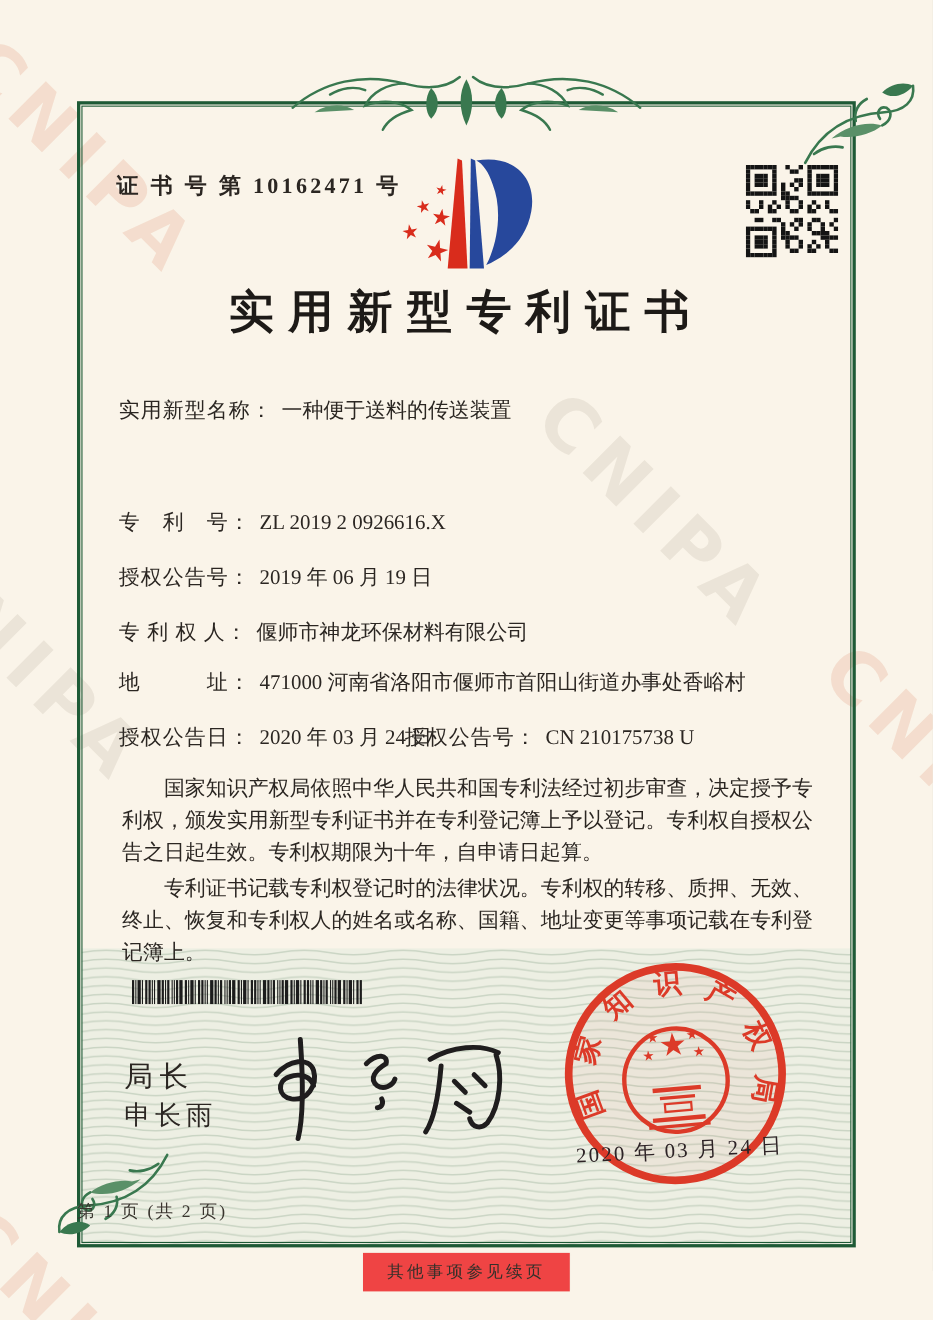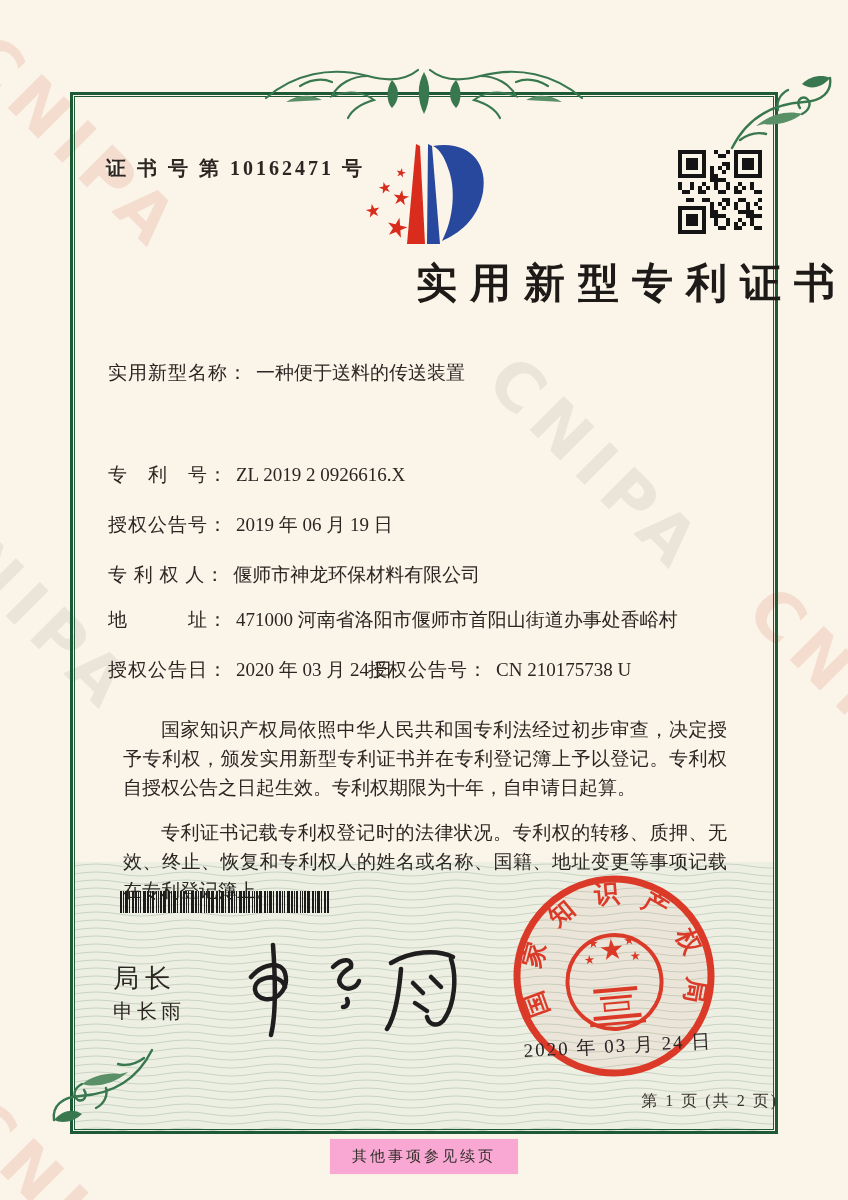--- a/index.html
+++ b/index.html
@@ -13,42 +13,42 @@
       letter-spacing:10px;transform:rotate(45deg);transform-origin:0 50%;
       pointer-events:none;white-space:nowrap;}
   .wm-pink{color:rgba(222,140,108,0.22);}
   .wm-gray{color:rgba(150,138,115,0.14);}
 
   
   .frame{position:absolute;left:70px;top:92px;width:708px;height:1042px;border:3px solid #1e5a36;}
   .frame-inner{position:absolute;inset:1px;border:1px solid #1e5a36;}
 
   .certno{position:absolute;left:106px;top:155px;font-size:20px;letter-spacing:3px;font-weight:bold;}
-  .title{position:absolute;left:0;top:256px;width:100%;text-align:right;
+  .title{position:absolute;left:0;top:256px;width:100%;text-align:center;
          font-size:41px;font-weight:bold;letter-spacing:13px;color:#1d1a17;}
 
   .field{position:absolute;left:108px;font-size:19px;white-space:nowrap;}
   .flabel{letter-spacing:1px;font-family:Liberation Serif, serif;}
   .fvalue{margin-left:8px;}
 
   .paras{position:absolute;left:107px;top:699px;width:636px;font-size:19px;
          line-height:29px;text-align:justify;}
-  .paras p{margin:16px;text-indent:2em;}
+  .paras p{margin:4px;text-indent:2em;}
 
   .guilloche{position:absolute;left:74px;top:862px;}
 
   .director-title{position:absolute;left:113px;top:961px;font-size:26px;letter-spacing:6px;}
-  .director-name{position:absolute;left:113px;top:998px;font-size:20px;letter-spacing:4px;font-family:Liberation Serif, serif;}
+  .director-name{position:absolute;left:113px;top:998px;font-size:24px;letter-spacing:4px;font-family:Liberation Serif, serif;}
 
   .seal-date{position:absolute;left:520px;top:1033px;width:196px;text-align:center;
              font-size:19px;letter-spacing:2px;color:#2d2326;transform:rotate(-3deg);}
-  .page-info{position:absolute;left:70px;top:1091px;width:708px;text-align:right;
+  .page-info{position:absolute;left:70px;top:1091px;width:708px;text-align:left;
              font-size:16px;letter-spacing:2px;color:#3a352f;}
   .cont-note{position:absolute;left:50%;top:1139px;transform:translateX(-50%);
-             background:#f9a8d4;padding:8px 22px;font-size:15px;letter-spacing:3px;
+             background:#ef4444;padding:8px 22px;font-size:15px;letter-spacing:3px;
              color:#33302a;box-shadow:0 0 2px rgba(0,0,0,0.05);}
 </style>
 </head>
 <body>
 
 <div class="page">
 
   <svg width="0" height="0" style="position:absolute" aria-hidden="true">
     <defs>
       <polygon id="star" points="0,-10 2.245,-3.09 9.511,-3.09 3.633,1.18 5.878,8.09 0,3.82 -5.878,8.09 -3.633,1.18 -9.511,-3.09 -2.245,-3.09"></polygon>

